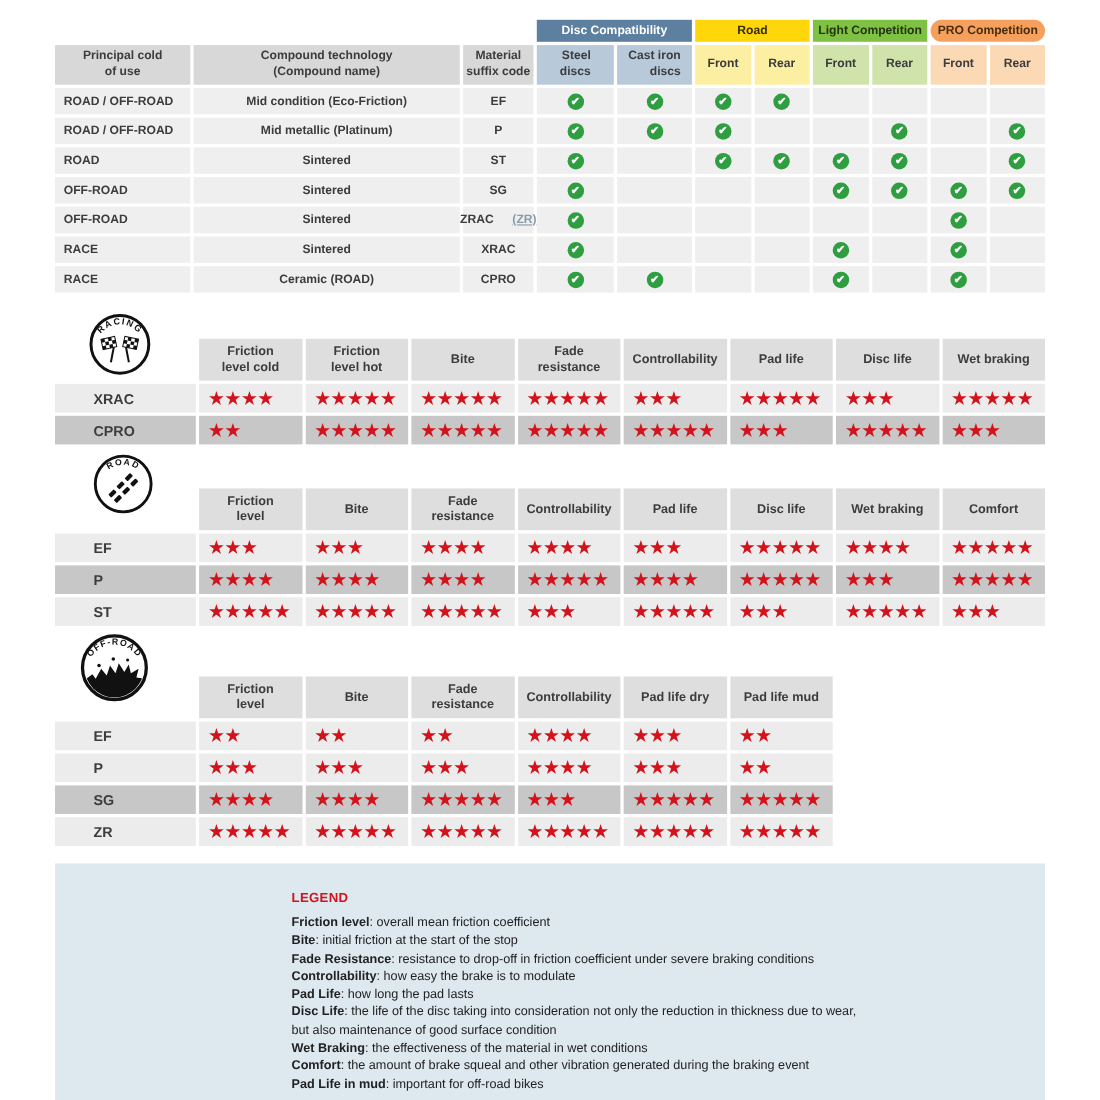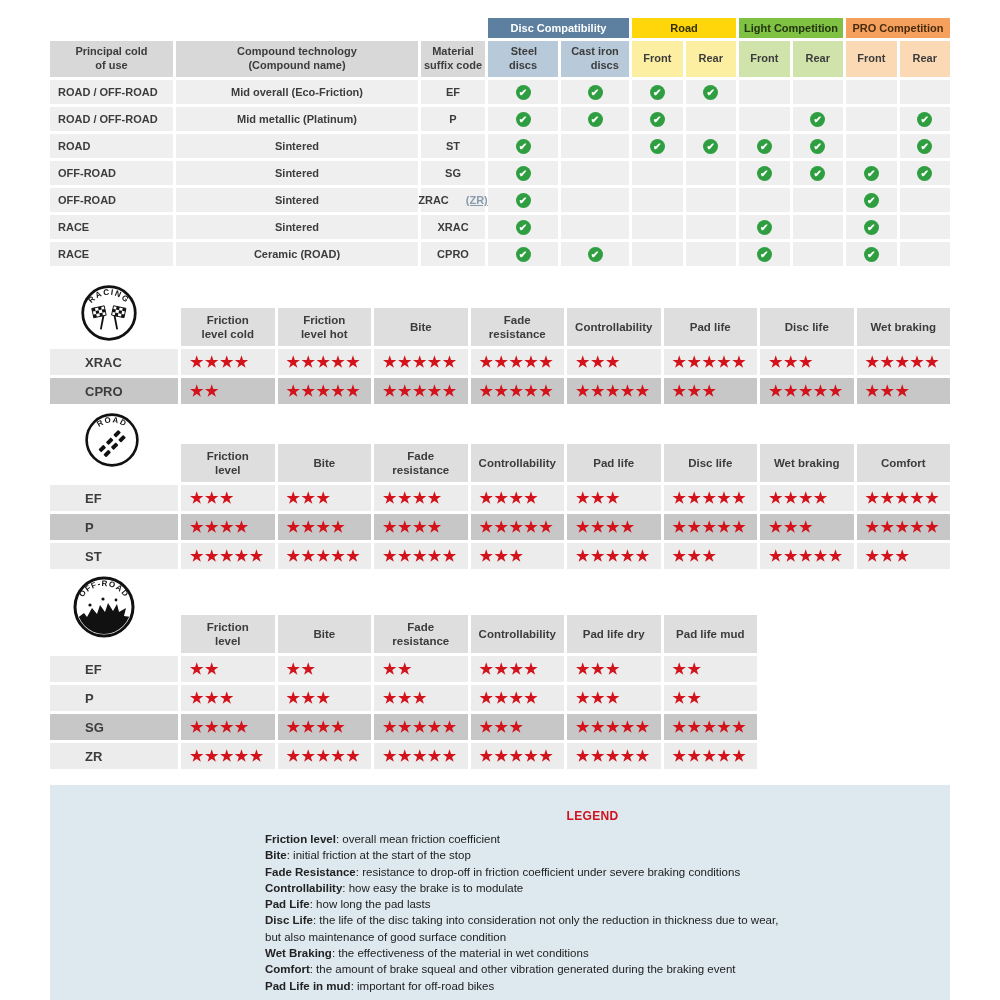--- a/index.html
+++ b/index.html
@@ -15,21 +15,21 @@
   
   .compat-grid{display:grid;width:900px;gap:3px;
     grid-template-columns:123px 242px 64px 70px 68px repeat(6,1fr);
     grid-template-rows:20px 36px repeat(7,24px);}
   .gspan{grid-column:span 3;background:transparent;}
   .g-head{grid-column:span 2;display:flex;align-items:center;justify-content:center;
     font-size:11px;font-weight:bold;}
   .g-disc{background:var(--disc-header-bg);color:#fff;}
   .g-road{background:var(--road-header-bg);color:#332f00;}
   .g-light{background:var(--light-header-bg);color:#23350e;}
-  .g-pro{background:var(--pro-header-bg);color:#4a2c0d;}
+  .g-pro{background:var(--pro-header-bg);color:#4a2c0d;border-radius:10px;}
   .c-head{display:flex;align-items:center;justify-content:center;text-align:center;
     font-size:11px;font-weight:bold;line-height:1.25;white-space:pre-line;background:var(--header-gray);}
   .sub-disc{background:var(--disc-sub-bg);text-align:right;}
   .sub-road{background:var(--road-sub-bg);}
   .sub-light{background:var(--light-sub-bg);}
   .sub-pro{background:var(--pro-sub-bg);}
   .cell{background:var(--cell-gray);display:flex;align-items:center;justify-content:center;
     font-size:11px;font-weight:bold;}
   .cell.use{justify-content:flex-start;padding-left:8px;}
   .note{color:#8a9aad;margin-left:17px;font-weight:bold;text-decoration:underline;}
@@ -55,21 +55,21 @@
   .shade-light{background:var(--row-light);}
   .shade-dark{background:var(--row-dark);}
   .ricon{position:absolute;}
   .racing .ricon{left:30px;top:-24px;}
   .road .ricon{left:34px;top:-32px;}
   .offroad .ricon{left:22px;top:-40px;}
   .ricon svg text{fill:#111;font-family:"Liberation Sans",sans-serif;}
 
   
   .legend{width:900px;margin-top:16px;background:var(--legend-bg);padding:24px 30px 28px 215px;}
-  .legend-title{color:var(--accent-red);font-weight:bold;font-size:12px;margin-bottom:8px;letter-spacing:.3px;text-align:center;}
+  .legend-title{color:var(--accent-red);font-weight:bold;font-size:12px;margin-bottom:8px;letter-spacing:.3px;}
   .legend-line{font-size:11.5px;line-height:16.3px;color:#222;}
   .legend-line .term{font-weight:bold;}
 </style>
 </head>
 <body>
 
 <div class="page">
 
   <section>
     <div class="compat-grid">
@@ -90,21 +90,21 @@
       <div class="c-head sub-disc">Cast iron
 discs</div>
       <div class="c-head sub-road">Front</div>
       <div class="c-head sub-road">Rear</div>
       <div class="c-head sub-light">Front</div>
       <div class="c-head sub-light">Rear</div>
       <div class="c-head sub-pro">Front</div>
       <div class="c-head sub-pro">Rear</div>
 
       <div class="cell use">ROAD / OFF-ROAD</div>
-      <div class="cell">Mid overall (Eco-Friction)</div>
+      <div class="cell">Mid condition (Eco-Friction)</div>
       <div class="cell">
           <span>EF</span>
         </div>
       <div class="cell chk checked">
           <span class="ck"></span>
         </div>
       <div class="cell chk checked">
           <span class="ck"></span>
         </div>
       <div class="cell chk checked">

